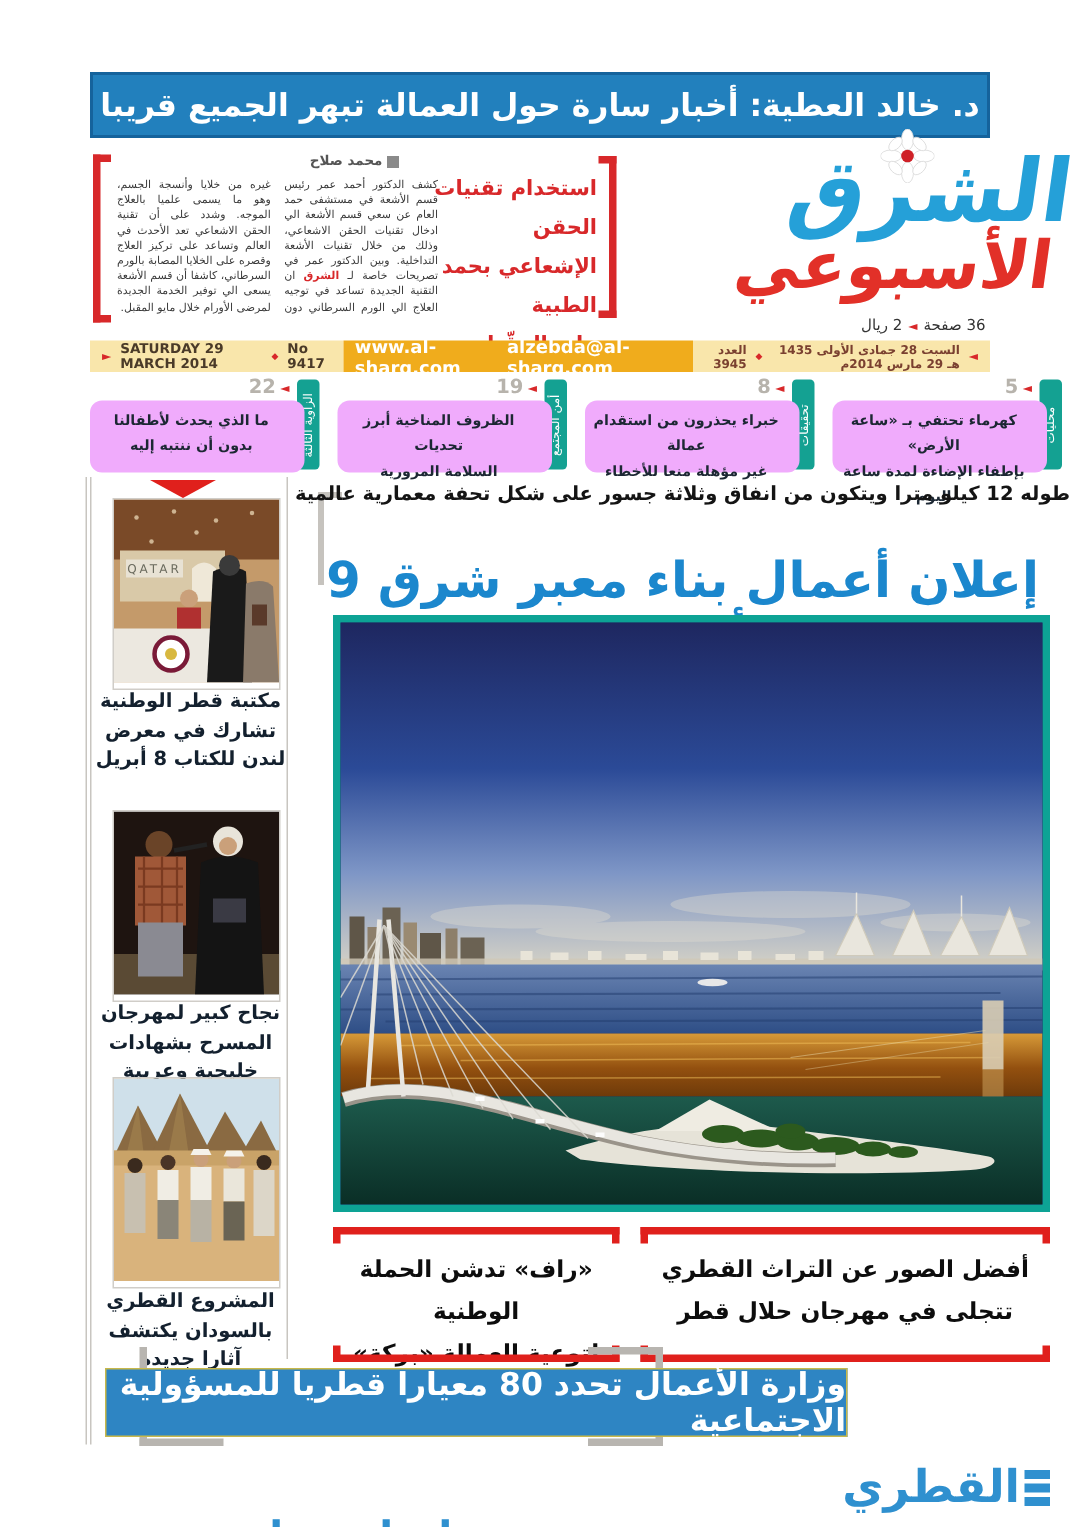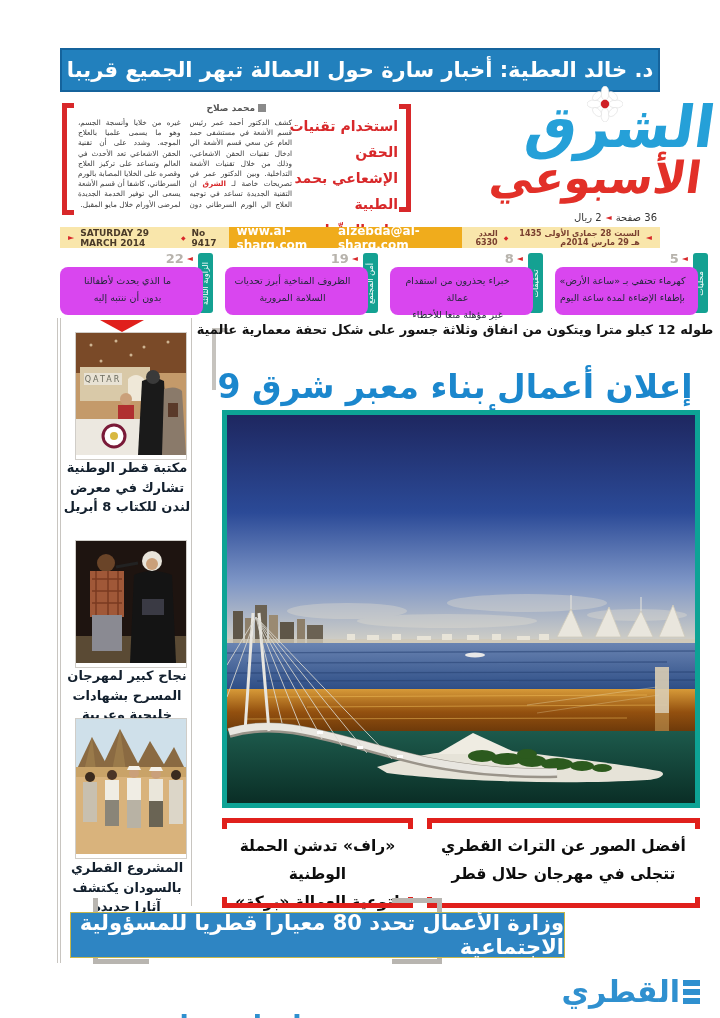--- a/index.html
+++ b/index.html
@@ -50,23 +50,23 @@
   .seg-ar { flex:1.25; background:#f9e6ab; color:#7a4030; font-size:8px; font-weight:bold;
     direction:rtl; }
 
   
   .teasers { left:60px; top:253px; width:648px; height:62px; display:flex;
     direction:rtl; gap:12px; }
   .teaser { flex:1; position:relative; }
   .t-tab { position:absolute; right:0; top:0; bottom:2px; width:15px; background:#14a192;
     border-radius:3px; display:flex; align-items:center; justify-content:center; }
   .t-tab span { transform:rotate(-90deg); white-space:nowrap; color:#fff; font-size:8px; }
-  .t-box { position:absolute; left:0; right:10px; top:14px; bottom:0; background:#d946ef;
+  .t-box { position:absolute; left:0; right:10px; top:14px; bottom:0; background:#f0abfc;
     border-radius:8px; padding:5px 12px 3px 4px; text-align:center; direction:rtl;
-    font-size:9.5px; font-weight:normal; color:#1c2733; line-height:1.8; }
+    font-size:9.5px; font-weight:bold; color:#1c2733; line-height:1.8; }
   .t-num { position:absolute; top:-2px; right:20px; direction:ltr; display:flex;
     align-items:center; gap:3px; font-size:13px; font-weight:bold; color:#b7b3ac; }
   .t-num .arr { color:#d8282a; font-size:8px; }
 
   
   .lead-kicker { left:195px; top:322px; width:520px; text-align:center; direction:rtl;
     font-size:13px; font-weight:bold; color:#141414; }
   .lead-headline { left:195px; top:346px; width:520px; text-align:center; direction:rtl;
     font-size:33px; font-weight:bold; color:#1b87cd;margin-top:21px; }
   .gray-corner { left:212px; top:328px; width:16px; height:62px;
@@ -169,21 +169,21 @@
     <span>No 9417</span>
   </div>
   <div class="seg seg-web">
     <span>www.al-sharq.com</span>
     <span>alzebda@al-sharq.com</span>
   </div>
   <div class="seg seg-ar">
     <span class="arr">◄</span>
     <span>السبت 28 جمادى الأولى 1435 هـ 29 مارس 2014م</span>
     <span class="sep-icon">◆</span>
-    <span>العدد 6330</span>
+    <span>العدد 3945</span>
   </div>
 </div>
 
 <div class="abs teasers">
   <div class="teaser">
     <div class="t-num">
         <span>5</span>
         <span class="arr">◄</span>
       </div>
     <div class="t-tab">

